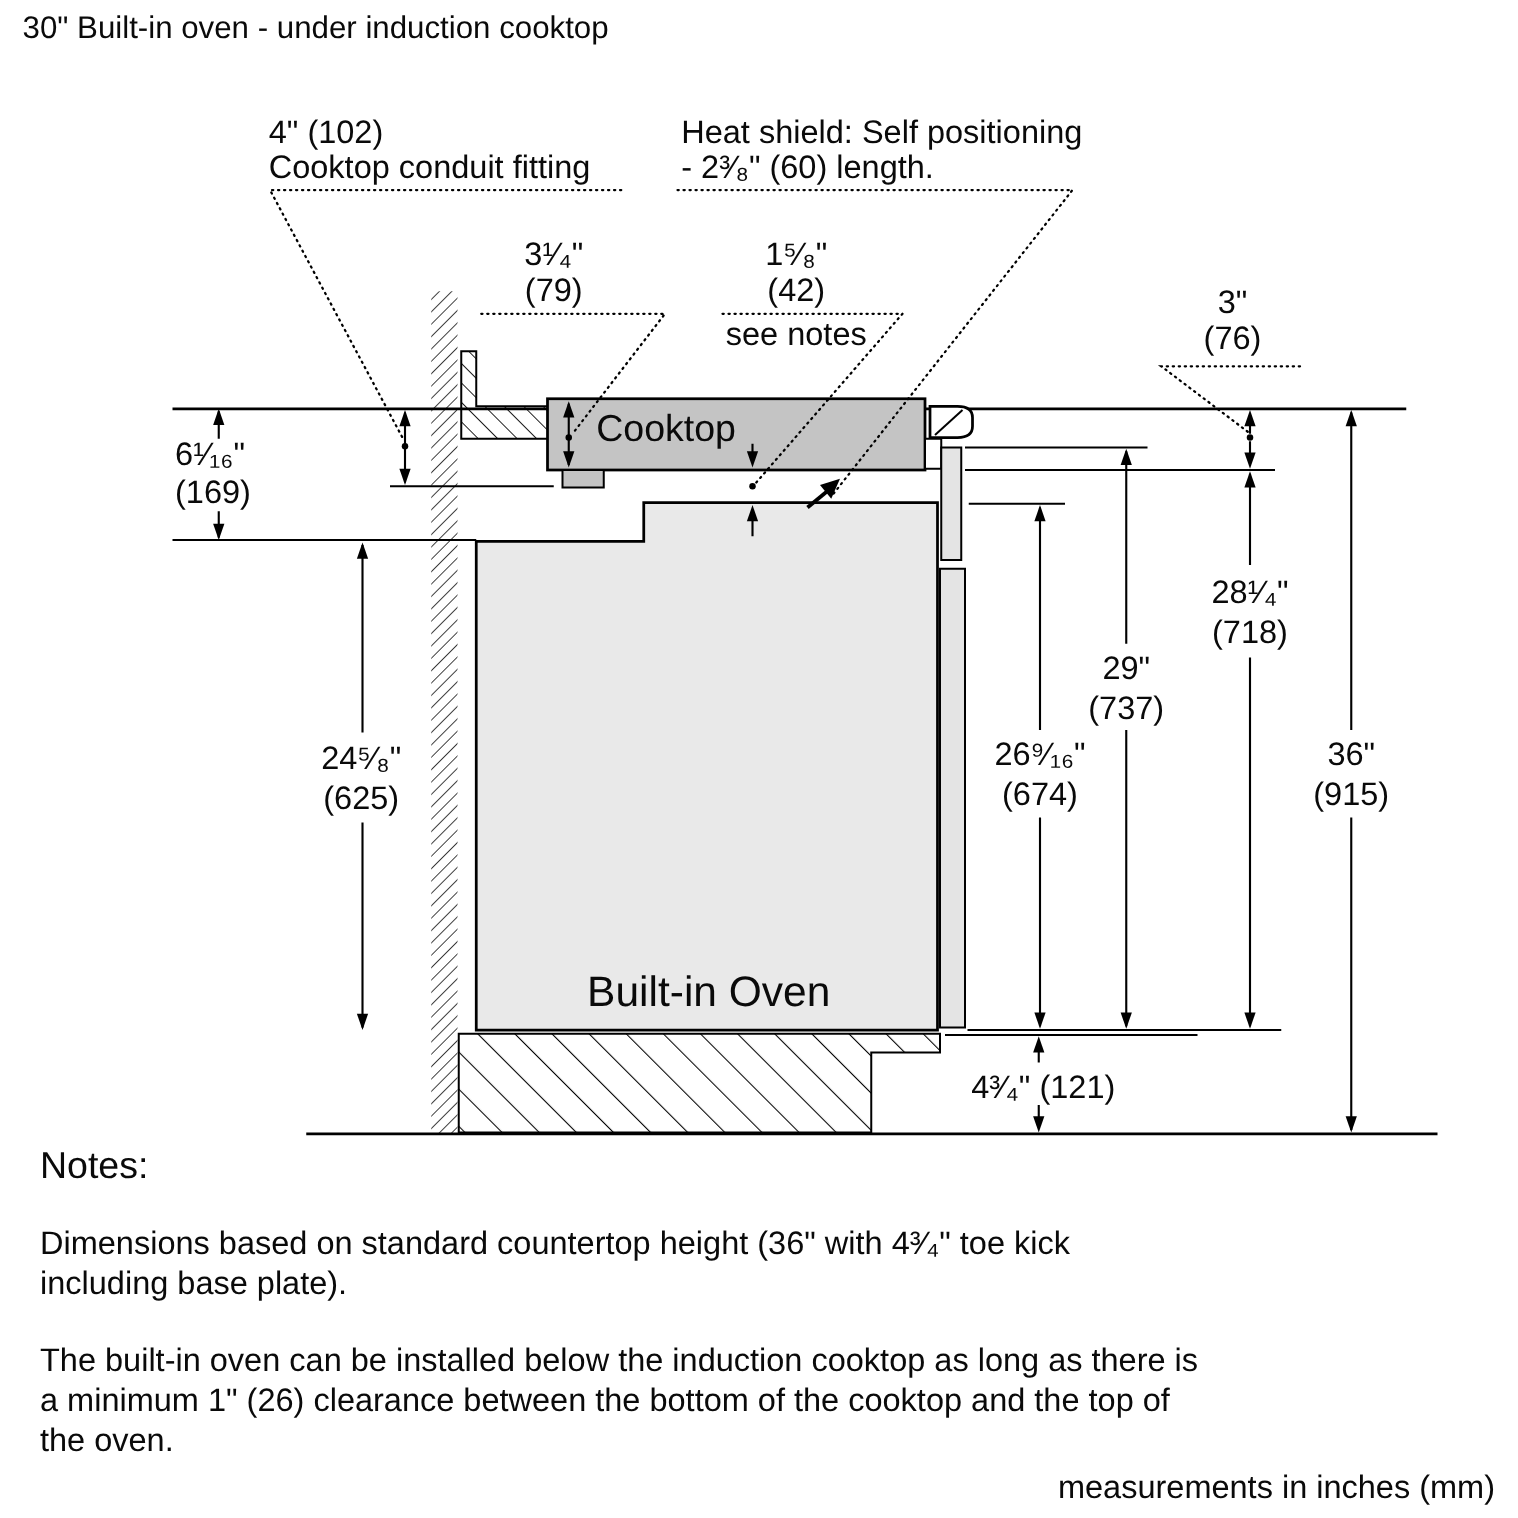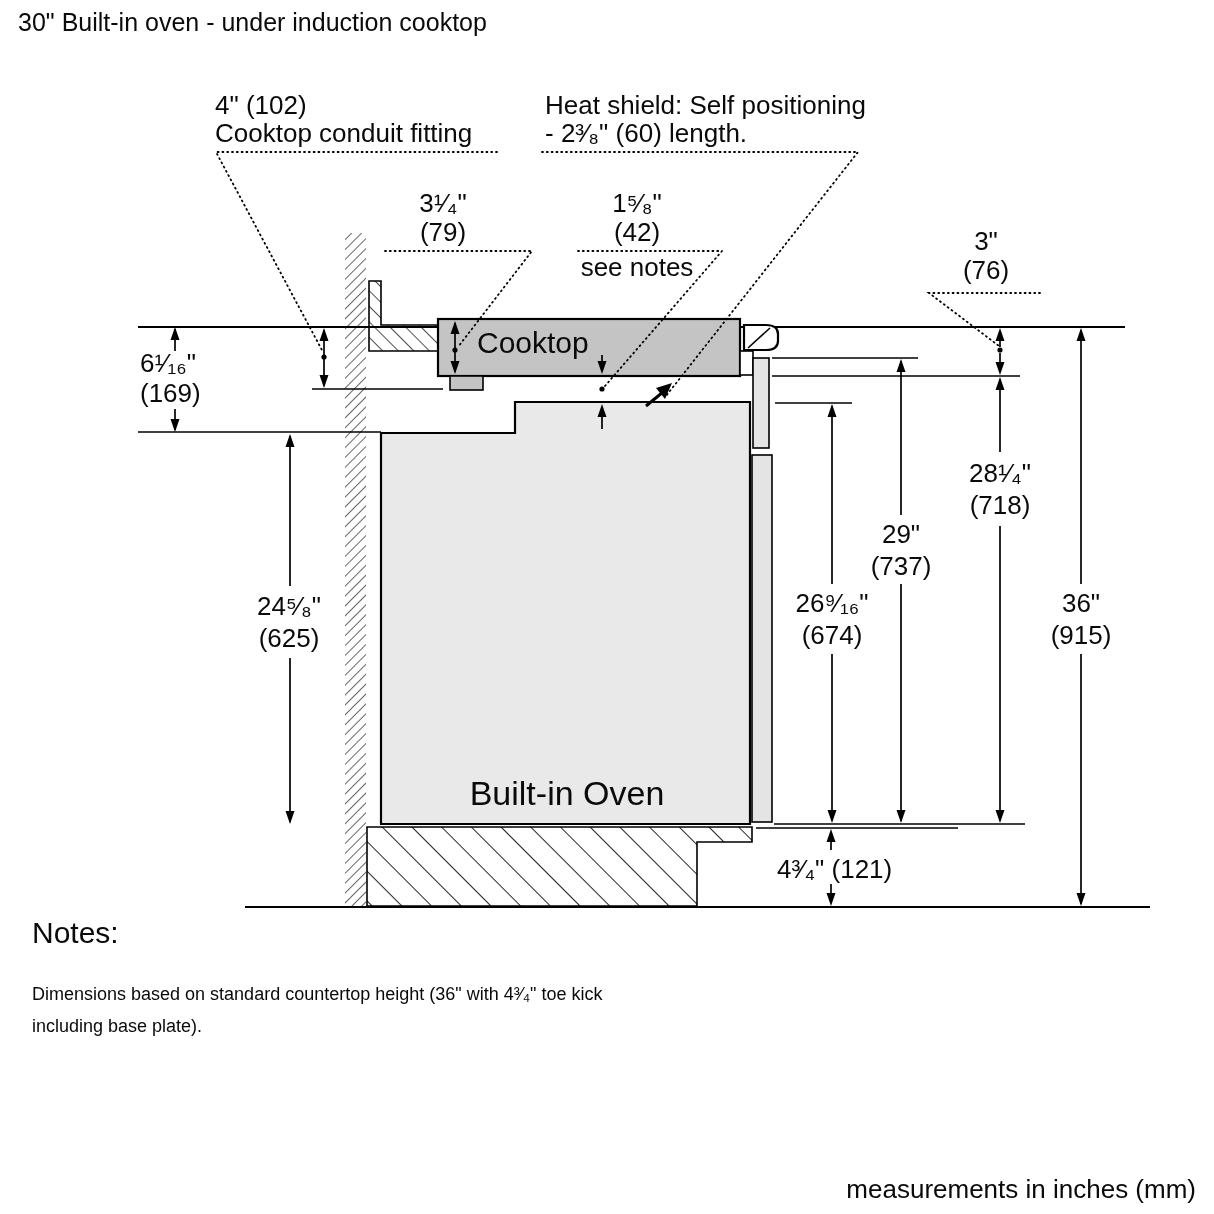--- a/index.html
+++ b/index.html
@@ -12,21 +12,21 @@
   .t30{font-size:30px;}
   .t34{font-size:34px;}
   .ln{stroke:#000;stroke-width:1.6;fill:none;}
   .ln2{stroke:#000;stroke-width:2.2;fill:none;}
   .shaft{stroke:#000;stroke-width:1.7;fill:none;}
   .ah{fill:#000;stroke:none;}
   .dot-line{fill:none;stroke:#000;stroke-width:1.8;stroke-dasharray:1 3.8;stroke-linecap:round;}
   .outl{stroke:#000;stroke-width:2.2;}
   .outl-thin{stroke:#000;stroke-width:1.6;}
   .notes-heading{position:absolute;left:32px;top:916px;font-size:30px;}
-  .notes-para{position:absolute;left:32px;font-size:18px;line-height:32px;white-space:pre-line;margin:0;}
+  .notes-para{position:absolute;left:32px;font-size:26px;line-height:32px;white-space:pre-line;margin:0;}
   .para1{top:978px;}
   .para2{top:1072px;}
   .footer{position:absolute;right:18px;top:1174px;font-size:26px;text-align:right;}
 </style>
 </head>
 <body>
 
 <div class="page">
 
   <div class="title">30" Built-in oven - under induction cooktop</div>
@@ -216,15 +216,18 @@
 
     <text class="t26" x="1081" y="612" text-anchor="middle">36"</text>
     <text class="t26" x="1081" y="644" text-anchor="middle">(915)</text>
 
     <text class="t26" x="777" y="878">4³⁄₄" (121)</text>
   </svg>
 
   <div class="notes-heading">Notes:</div>
   <p class="notes-para para1">Dimensions based on standard countertop height (36" with 4³⁄₄" toe kick
 including base plate).</p>
+  <p class="notes-para para2">The built-in oven can be installed below the induction cooktop as long as there is
+a minimum 1" (26) clearance between the bottom of the cooktop and the top of
+the oven.</p>
 
   <div class="footer">measurements in inches (mm)</div>
 </div>
 
 </body></html>

